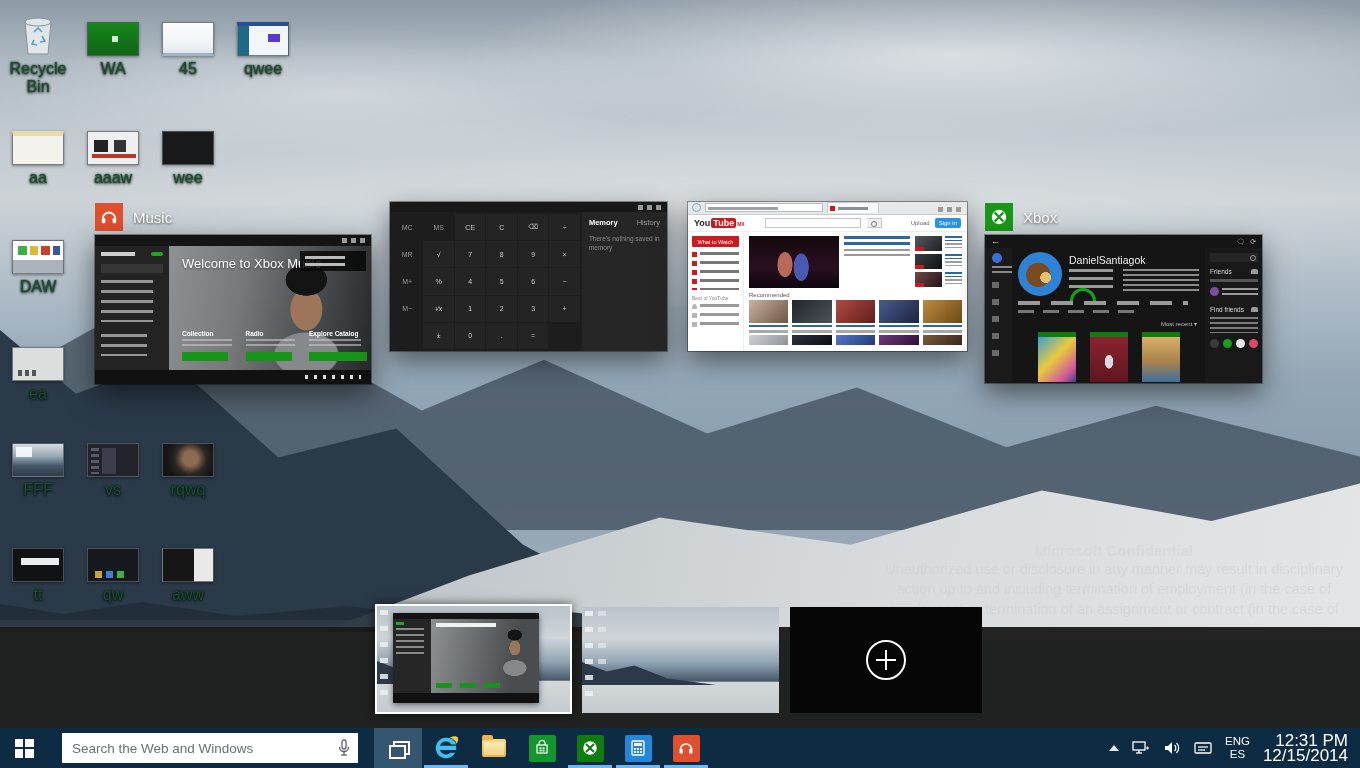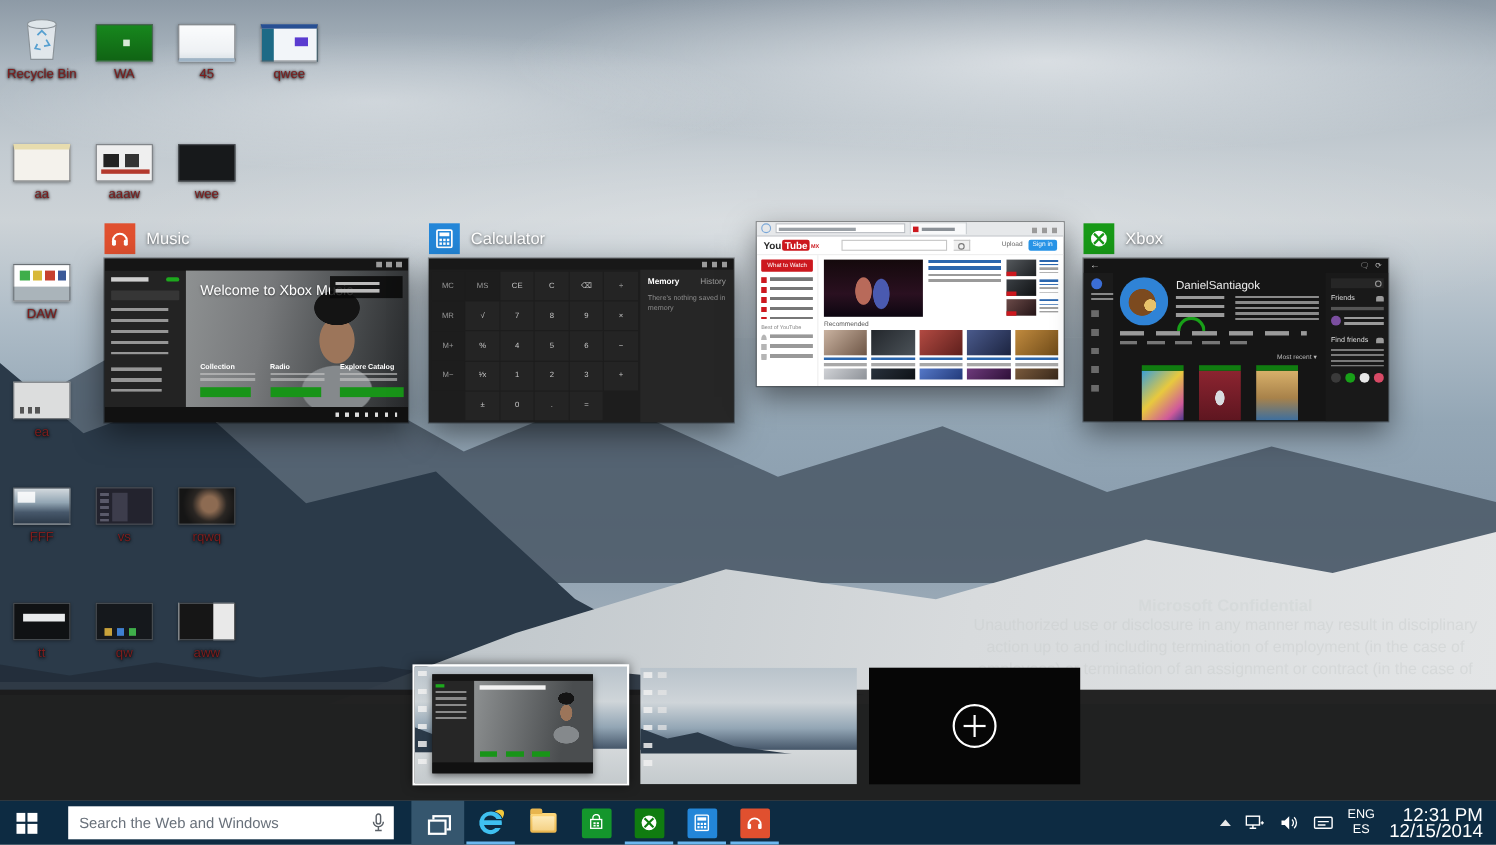--- a/index.html
+++ b/index.html
@@ -20,21 +20,21 @@
   .wp-ridge-near { position:absolute; left:0; top:330px; width:62%; height:290px; background:#2b3a49;
     clip-path:polygon(0 0,9% 22%,20% 10%,33% 44%,47% 34%,62% 74%,76% 96%,100% 100%,0 100%); }
   .wp-snow { position:absolute; right:0; top:470px; width:78%; height:170px; background:linear-gradient(100deg,#b9c1c6,#d8dbdd 55%,#e3e5e6);
     clip-path:polygon(0 100%,16% 62%,34% 28%,52% 44%,70% 12%,86% 30%,100% 8%,100% 100%); }
   .wp-forest { position:absolute; left:0; top:592px; width:58%; height:40px; background:#222e3a;
     clip-path:polygon(0 30%,8% 55%,18% 25%,30% 60%,44% 35%,58% 70%,72% 50%,88% 80%,100% 100%,0 100%); opacity:.9; }
 
   
   .dicon { position:absolute; width:64px; text-align:center; }
   .dicon .thumb { width:52px; height:34px; margin:0 auto; border:1px solid rgba(90,95,100,.8); box-shadow:0 1px 3px rgba(0,0,0,.4); }
-  .dicon .dlabel { margin-top:4px; font-size:12px; color:#7f1d1d; text-shadow:0 1px 3px rgba(0,0,0,.9), 0 0 2px rgba(0,0,0,.8); }
+  .dicon .dlabel { margin-top:4px; font-size:16px; color:#14532d; text-shadow:0 1px 3px rgba(0,0,0,.9), 0 0 2px rgba(0,0,0,.8); }
   .v-green { background:linear-gradient(#17871d,#106414); position:relative; }
   .v-green::after { content:""; position:absolute; left:24px; top:13px; width:6px; height:6px; background:#d7e9d7; }
   .v-white { background:linear-gradient(#fbfcfd,#eef1f4 80%,#dfe5ea); border-bottom:3px solid #9fb4c6 !important; }
   .v-blue-doc { background:linear-gradient(90deg,#1d6a86 0 22%,#f2f5f9 22%); position:relative; border-top:4px solid #274f93 !important; }
   .v-blue-doc::after { content:""; position:absolute; left:30px; top:8px; width:12px; height:8px; background:#5a3bd0; }
   .v-paper { background:#f4f2ec; border-top:5px solid #e7dcae !important; }
   .v-media { background:#efefef; position:relative; }
   .v-media::after { content:""; position:absolute; left:6px; top:8px; width:40px; height:12px;
     background:linear-gradient(90deg,#222 0 14px,transparent 14px 20px,#333 20px 32px,transparent 32px); }
   .v-media::before { content:""; position:absolute; left:4px; top:22px; width:44px; height:4px; background:#b43a2e; }
@@ -433,37 +433,20 @@
               <div class="m-btn" style="width:58px;"></div>
             </div>
           </div>
         </div>
       </div>
       <div class="m-playbar"></div>
     </div>
   </div>
 
   <div class="tv-group" style="left:390px; top:202px;">
-    <div class="tv-head">
-      <div class="tv-tile" style="background:#2386d8;">
-        <svg width="16" height="18" viewBox="0 0 14 16">
-          <rect x="1" y="1" width="12" height="14" rx="1" fill="none" stroke="#fff" stroke-width="1.4"></rect>
-          <rect x="3" y="3" width="8" height="3" fill="#fff"></rect>
-          <g fill="#fff">
-            <rect x="3" y="8" width="2" height="2"></rect>
-              <rect x="6" y="8" width="2" height="2"></rect>
-              <rect x="9" y="8" width="2" height="2"></rect>
-            <rect x="3" y="11" width="2" height="2"></rect>
-              <rect x="6" y="11" width="2" height="2"></rect>
-              <rect x="9" y="11" width="2" height="2"></rect>
-          </g>
-        </svg>
-      </div>
-      <div class="tv-title">Calculator</div>
-    </div>
     <div class="tv-panel" id="p-calc">
       <div class="c-titlebar">
           <div class="winctl"></div>
         </div>
       <div class="c-body">
         <div class="c-main">
           <div class="c-keys" id="calc-keys">
               <div class="ck ck-mem">MC</div>
               <div class="ck ck-mem">MS</div>
               <div class="ck">CE</div>

